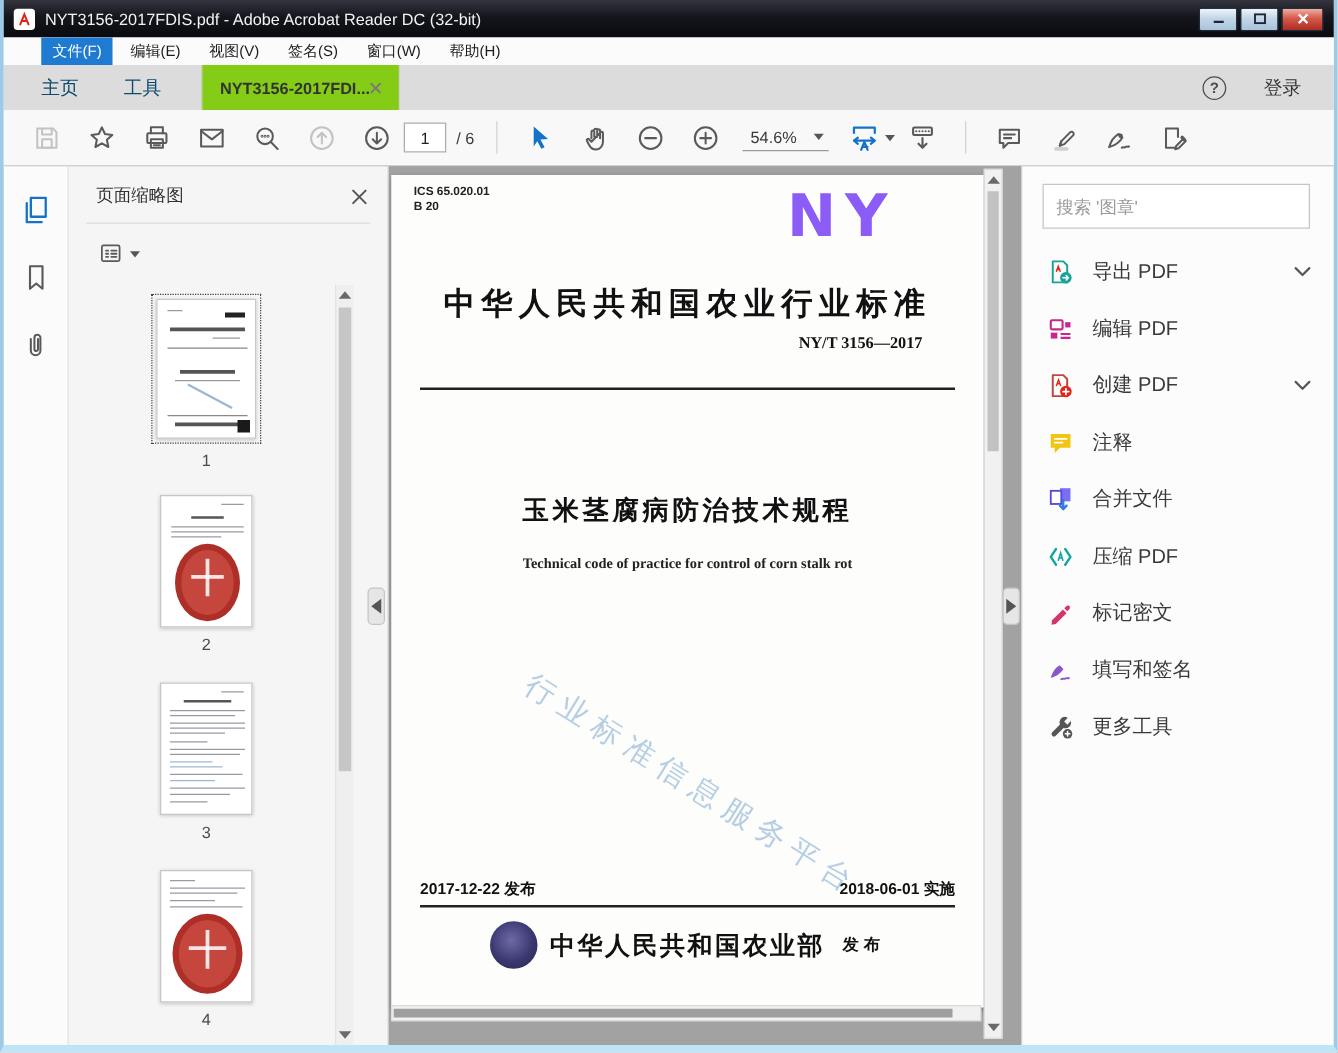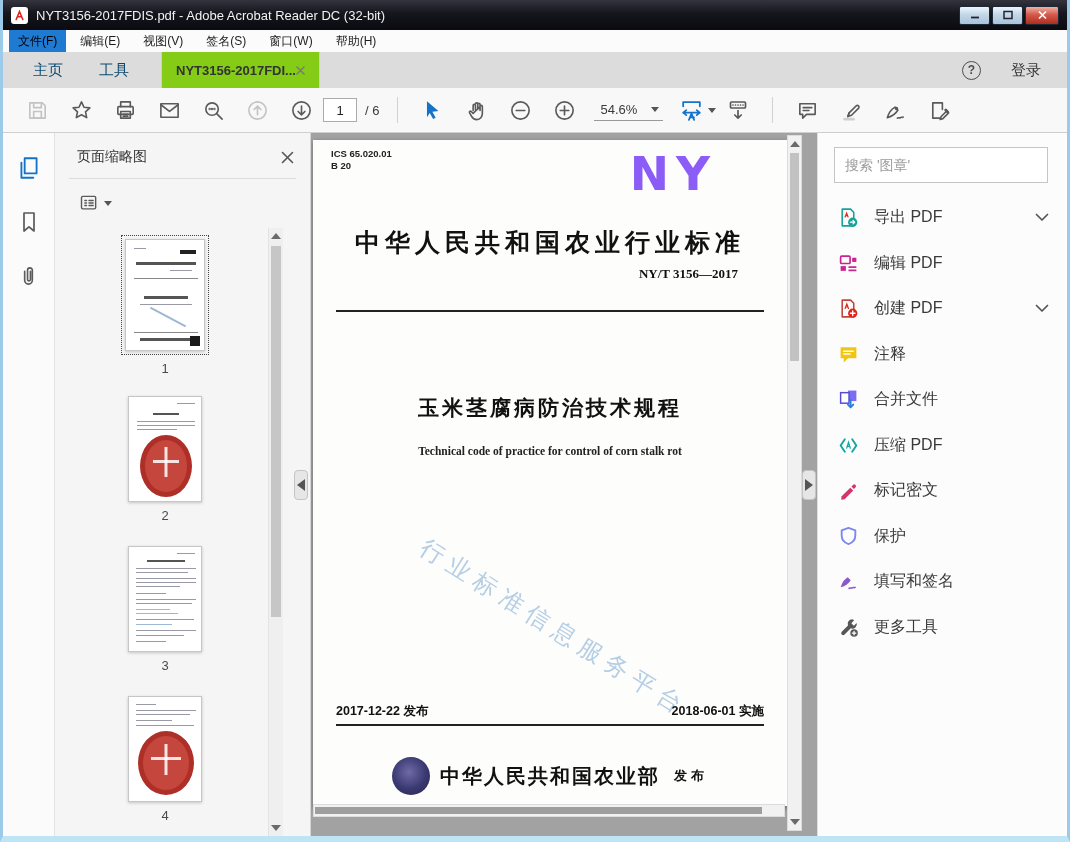--- a/index.html
+++ b/index.html
@@ -10,21 +10,21 @@
   .titlebar{height:30px;background:linear-gradient(#34343f,#15151d 45%,#0a0a10);display:flex;align-items:center;
             color:#f2f2f2;padding:0 8px;gap:8px;font-size:13px;flex:none;}
   .app-icon{width:17px;height:17px;background:#fff;border-radius:3px;display:flex;align-items:center;justify-content:center;flex:none;}
   .win-btns{margin-left:auto;display:flex;gap:2px;}
   .win-btn{width:31px;height:19px;border:1px solid #1c2a38;border-radius:2px;display:flex;align-items:center;justify-content:center;
            background:linear-gradient(#eef5fb,#c3d6e7 45%,#a9c3da);}
   .win-btn.close{width:34px;background:linear-gradient(#f0b0a5,#d55a4b 45%,#ad2d1f);}
   
   .menubar{height:22px;background:#fbfbfb;display:flex;align-items:stretch;padding-left:6px;font-size:12px;color:#1c1c1c;flex:none;}
   .menu-item{display:flex;align-items:center;padding:0 9px;margin-right:5px;}
-  .menu-item.active{background:#1f7ad1;color:#000000;}
+  .menu-item.active{background:#1f7ad1;color:#ffffff;margin-left:24px;}
   
   .tabbar{height:36px;background:#dcdcdc;display:flex;align-items:stretch;padding-left:12px;flex:none;}
   .tab{display:flex;align-items:center;padding:0 18px;font-size:15px;color:#0c4a6e;}
   .tab-doc{display:flex;align-items:center;background:#84cc16;border-left:1px solid #cfcfcf;border-right:1px solid #cfcfcf;
            margin-left:14px;padding:0 14px;font-size:13px;color:#333;font-weight:bold;}
   .tab-right{margin-left:auto;display:flex;align-items:center;gap:30px;padding-right:26px;}
   .help-circle{width:19px;height:19px;border:1.6px solid #4c4c4c;border-radius:50%;display:flex;align-items:center;justify-content:center;
                font-size:12px;color:#4c4c4c;font-weight:bold;}
   .signin{font-size:15px;color:#333;}
   
@@ -74,21 +74,21 @@
   .std-heading{position:absolute;left:0;right:0;top:86px;text-align:center;font-size:25px;font-weight:800;letter-spacing:5px;color:#111;}
   .std-num{position:absolute;right:49px;top:126px;font-family:"Liberation Serif",serif;font-weight:bold;font-size:13px;color:#111;}
   .rule1{position:absolute;left:23px;right:23px;top:170px;height:2px;background:#222;}
   .doc-title{position:absolute;left:0;right:0;top:254px;text-align:center;font-size:21px;font-weight:800;letter-spacing:3px;color:#111;}
   .doc-title-en{position:absolute;left:0;right:0;top:305px;text-align:center;font-family:"Liberation Serif",serif;font-weight:bold;font-size:11.5px;color:#222;}
   .watermark{position:absolute;left:118px;top:392px;transform:rotate(32deg);transform-origin:left top;
              font-size:24px;letter-spacing:7px;color:#a9c6e0;opacity:.85;white-space:nowrap;}
   .dates{position:absolute;left:23px;right:23px;top:563px;display:flex;justify-content:space-between;
          font-size:12.5px;font-weight:bold;color:#111;}
   .rule2{position:absolute;left:23px;right:23px;top:584px;height:2px;background:#222;}
-  .publisher{position:absolute;left:0;right:0;top:617px;display:flex;align-items:center;justify-content:center;gap:10px;}
+  .publisher{position:absolute;left:0;right:0;top:597px;display:flex;align-items:center;justify-content:center;gap:10px;}
   .emblem{width:38px;height:38px;border-radius:50%;background:radial-gradient(circle at 45% 40%,#6d6aa8,#3a3870 55%,#26244e);flex:none;}
   .pub-name{font-size:20px;font-weight:800;letter-spacing:2px;color:#111;}
   .pub-label{font-size:13px;font-weight:bold;letter-spacing:4px;color:#111;margin-left:4px;}
   .vscroll{position:absolute;left:476px;top:2px;bottom:5px;width:15px;background:#f1f1f1;border:1px solid #dcdcdc;}
   .vs-thumb{position:absolute;left:2px;right:2px;top:17px;height:208px;background:#c2c2c2;}
   .hscroll{position:absolute;left:2px;right:32px;bottom:19px;height:13px;background:#f1f1f1;border:1px solid #dcdcdc;}
   .hs-thumb{position:absolute;top:2px;bottom:2px;left:1px;width:95%;background:#9e9e9e;}
   .collapse{position:absolute;width:14px;height:30px;background:#e6e6e6;border:1px solid #c4c4c4;border-radius:4px;
             display:flex;align-items:center;justify-content:center;top:337px;z-index:5;}
   .tri-left{width:0;height:0;border-top:6px solid transparent;border-bottom:6px solid transparent;border-right:8px solid #555;}
@@ -499,26 +499,20 @@
       </div>
 
       <div class="tool-row">
         <svg width="21" height="21" viewBox="0 0 20 20">
             <path d="M3.5 15.5l8.2-8.2 2.8 2.8-8.2 8.2-3.3.5z" fill="#d6336c"></path>
             <path d="M12.8 6.2l1.5-1.5a1.6 1.6 0 012.8 1.2 1.6 1.6 0 01-.5 1.2l-1.5 1.5z" fill="#d6336c"></path>
           </svg>
         <span class="tool-label">标记密文</span>
       </div>
 
-      <div class="tool-row">
-        <svg width="21" height="21" viewBox="0 0 20 20">
-            <path d="M10 1.8l6.5 2.3v4.8c0 4.3-2.7 7.2-6.5 8.3-3.8-1.1-6.5-4-6.5-8.3V4.1z" fill="none" stroke="#7d88ea" stroke-width="1.8" stroke-linejoin="round"></path>
-          </svg>
-        <span class="tool-label">保护</span>
-      </div>
 
       <div class="tool-row">
         <svg width="21" height="21" viewBox="0 0 20 20">
             <path d="M2.5 15.5c1.3-4.8 3.8-7.8 6.8-9.6l2.8 2.8c-1.8 3-4.8 5.5-9.6 6.8z" fill="#8b57c9"></path>
             <path d="M10.5 16.5c1.2-1 1.8.4 3-.5s1.6.5 2.8-.4" fill="none" stroke="#8b57c9" stroke-width="1.5" stroke-linecap="round"></path>
           </svg>
         <span class="tool-label">填写和签名</span>
       </div>
 
       <div class="tool-row">

